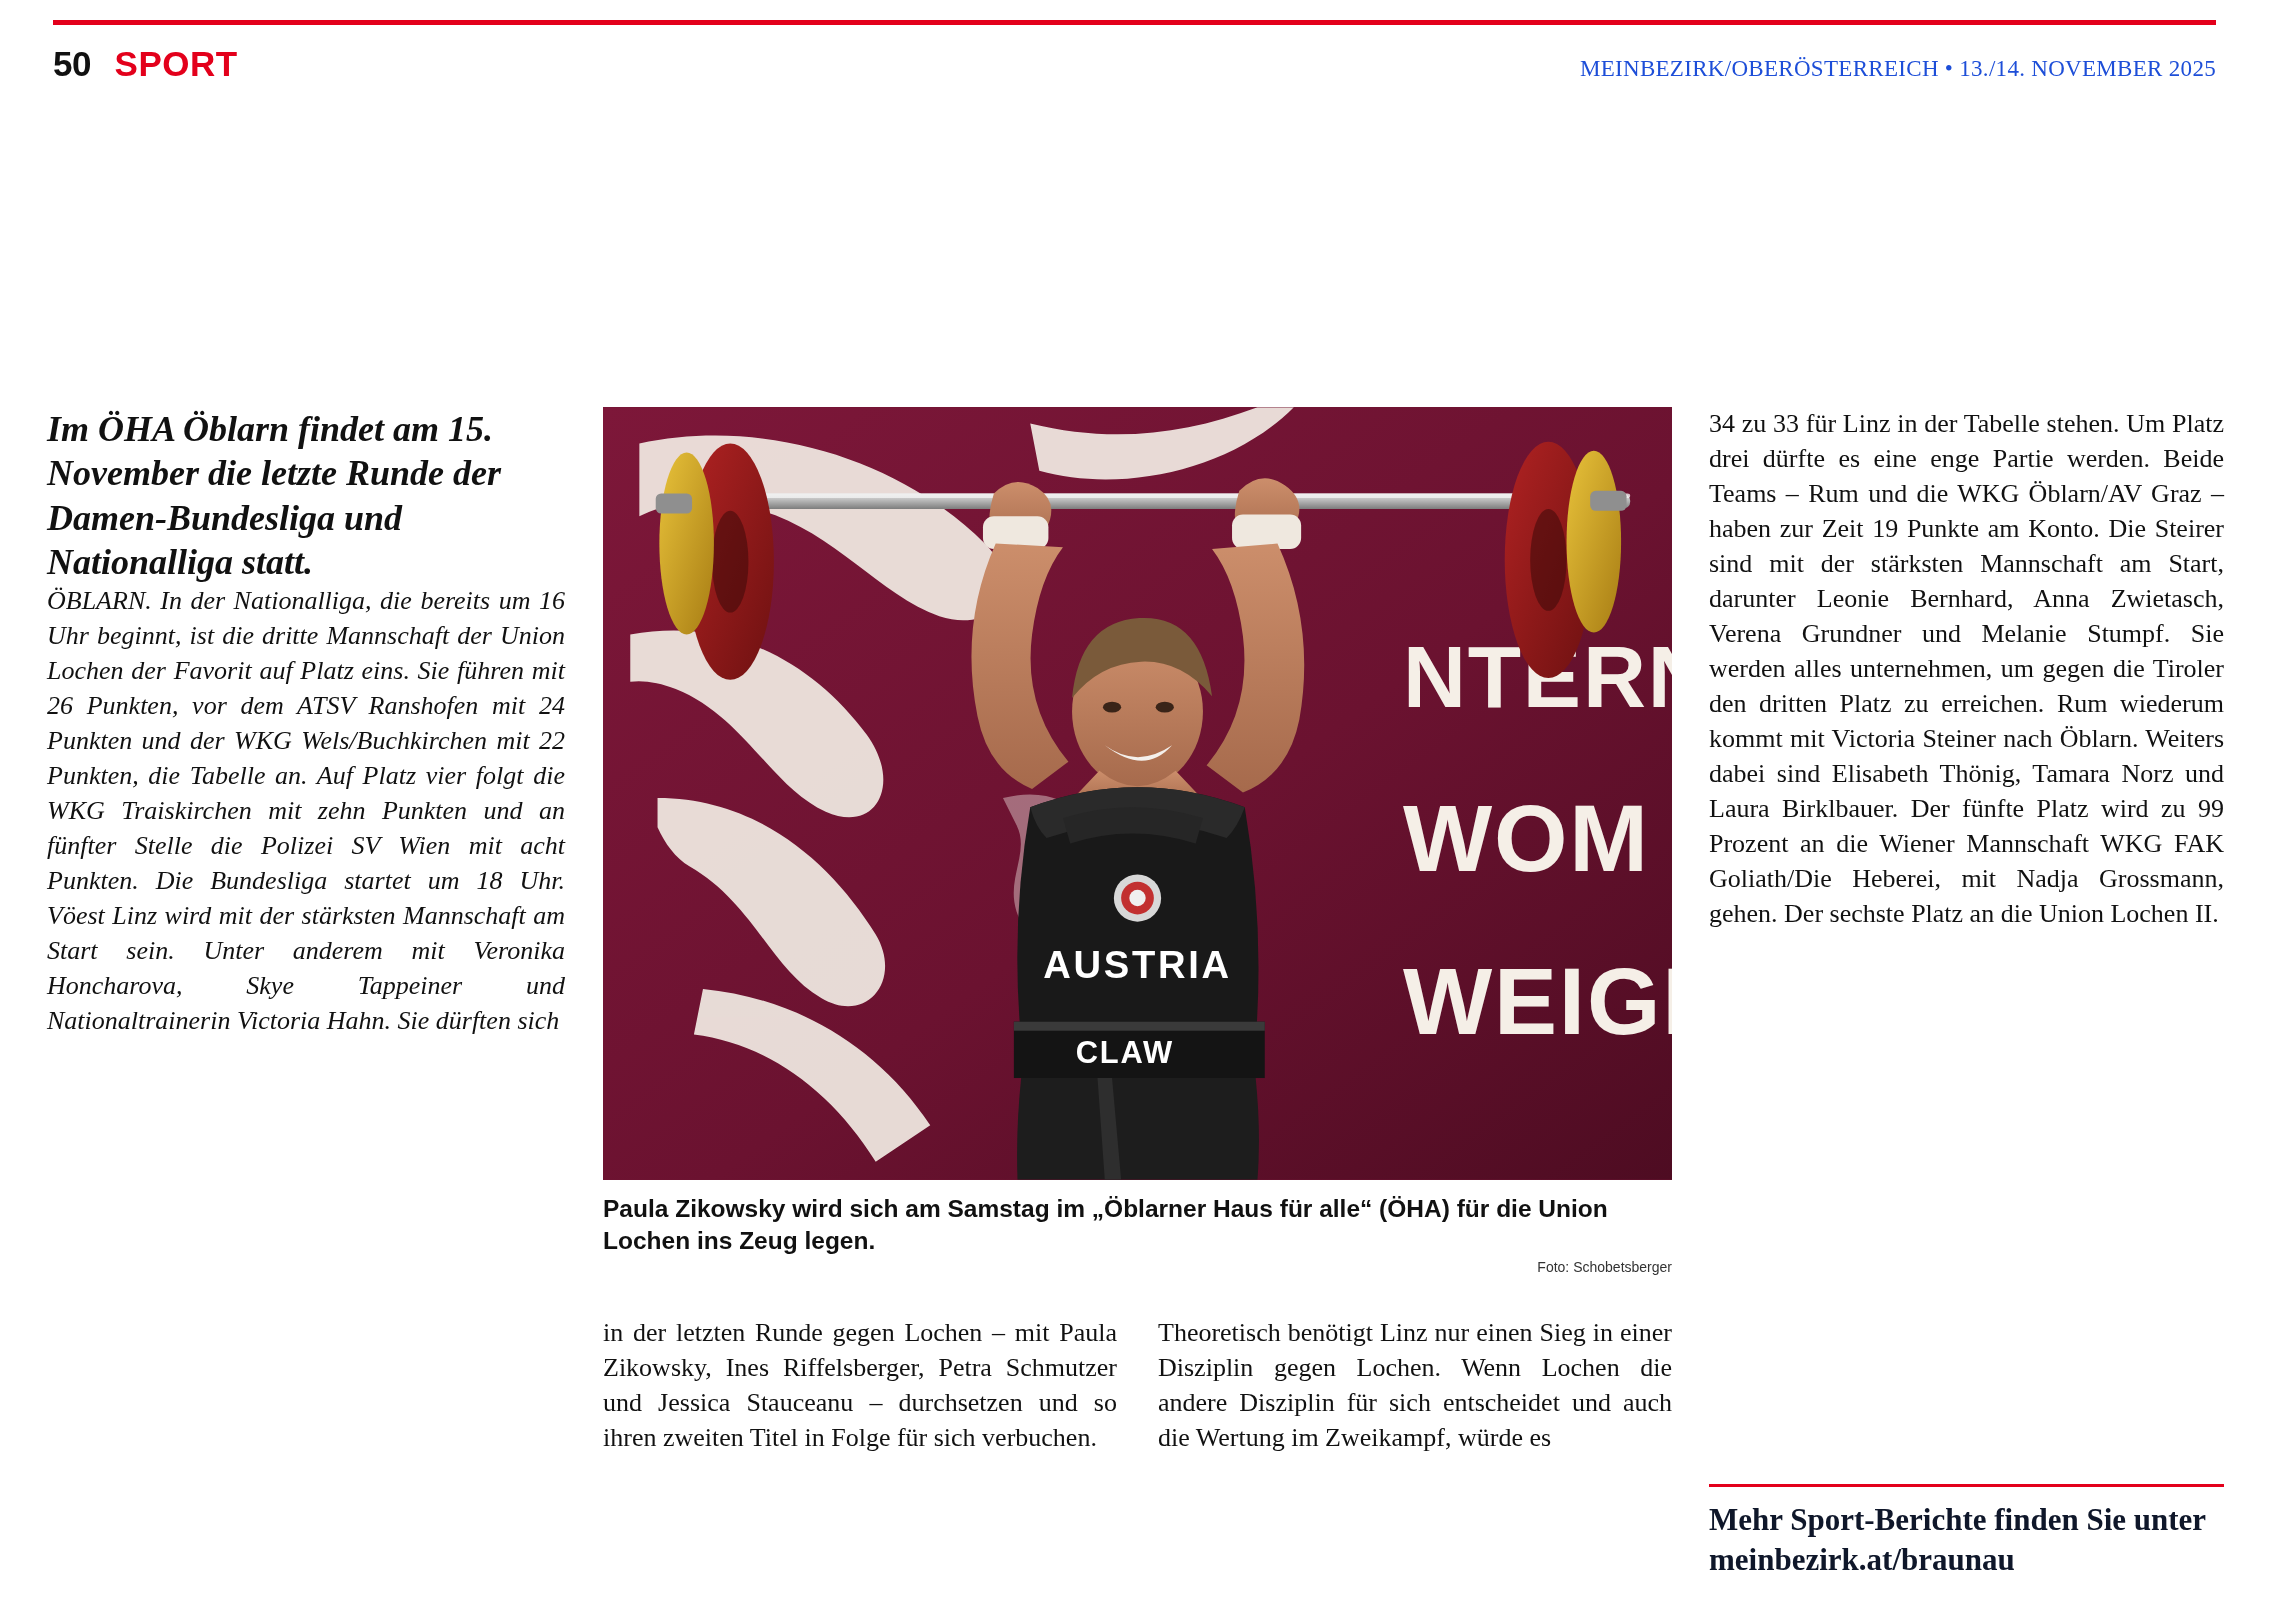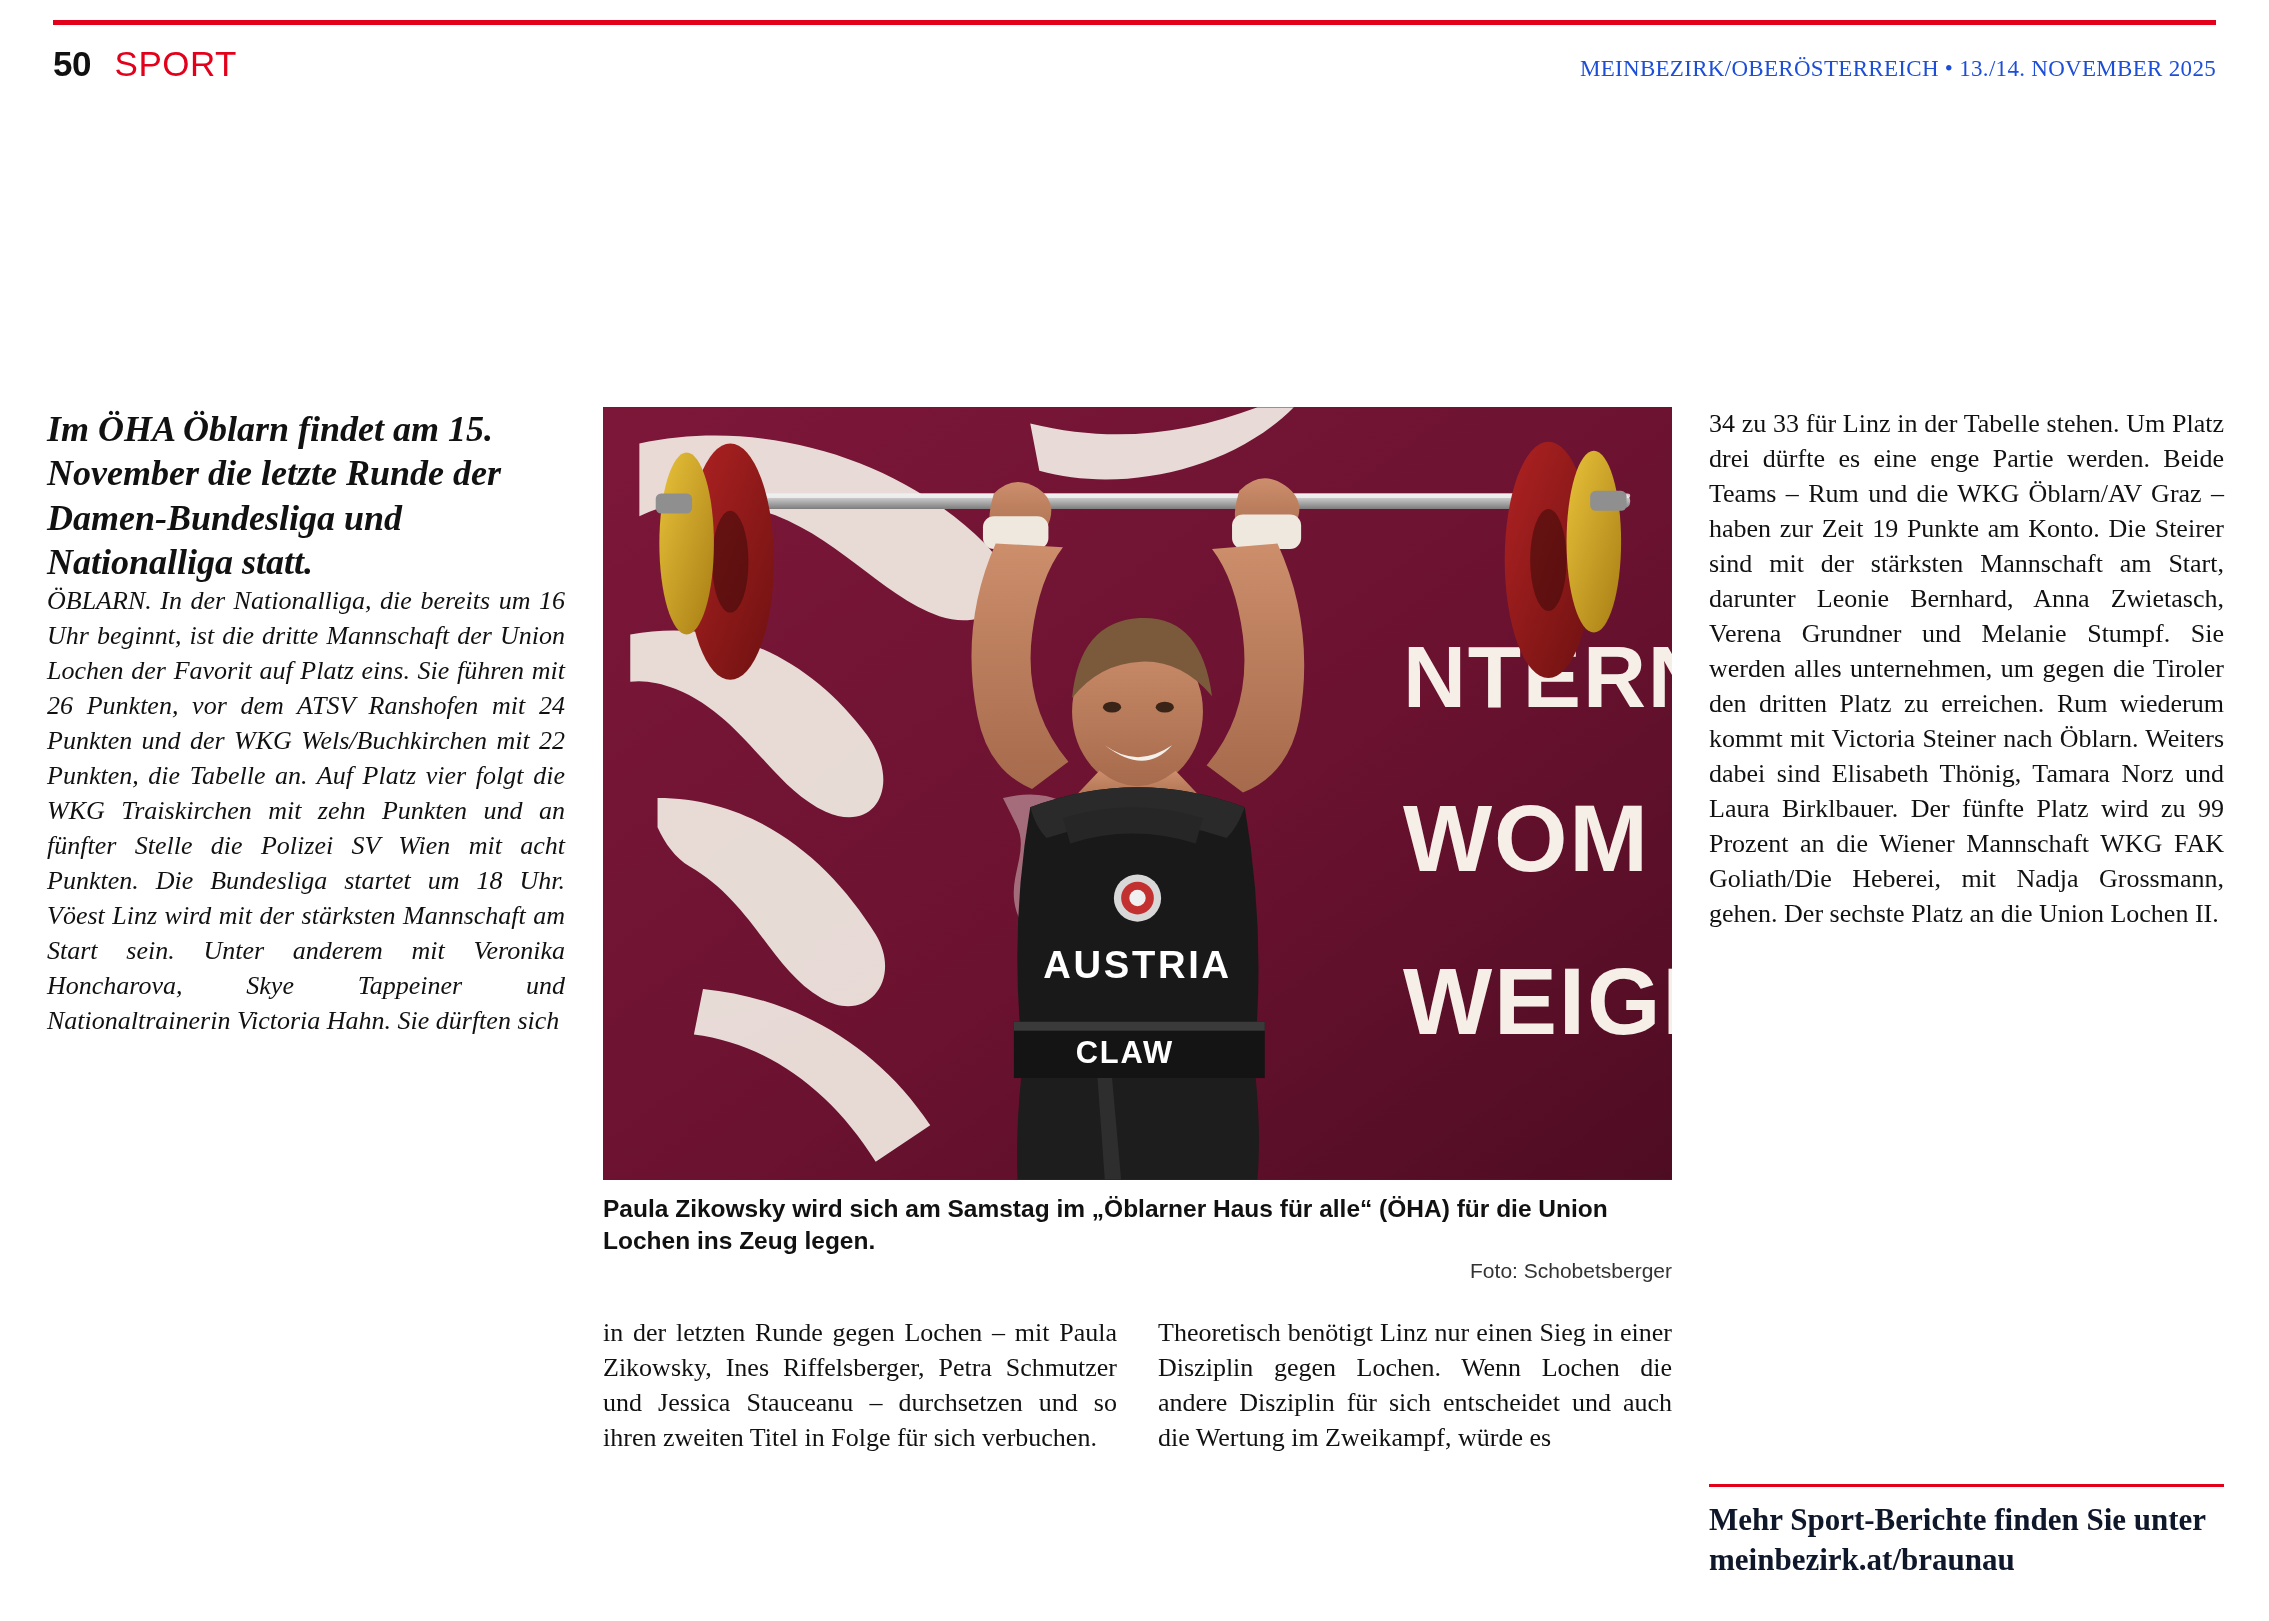--- a/index.html
+++ b/index.html
@@ -47,21 +47,21 @@
   }
   .page-number {
     font-family: "Liberation Sans", sans-serif;
     font-weight: bold;
     font-size: 35px;
     color: #111;
     letter-spacing: -0.5px;
   }
   .section-name {
     font-family: "Liberation Sans", sans-serif;
-    font-weight: normal;
+    font-weight: bold;
     font-size: 35px;
     color: #e3001b;
     letter-spacing: 0.5px;
   }
   .masthead-right {
     font-family: "Liberation Serif", serif;
     font-size: 23px;
     color: #1d4ed8;
     letter-spacing: 0.3px;
     text-align: right;
@@ -150,21 +150,21 @@
     line-height: 1.3;
     color: #111;
   }
   .credit {
     position: absolute;
     left: 603px;
     top: 1259px;
     width: 1069px;
     text-align: right;
     font-family: "Liberation Sans", sans-serif;
-    font-size: 21px;
+    font-size: 14px;
     color: #333;
   }
   
   .promo-rule {
     position: absolute;
     left: 1709px;
     top: 1484px;
     width: 515px;
     height: 2.7px;
     background: #e3001b;

